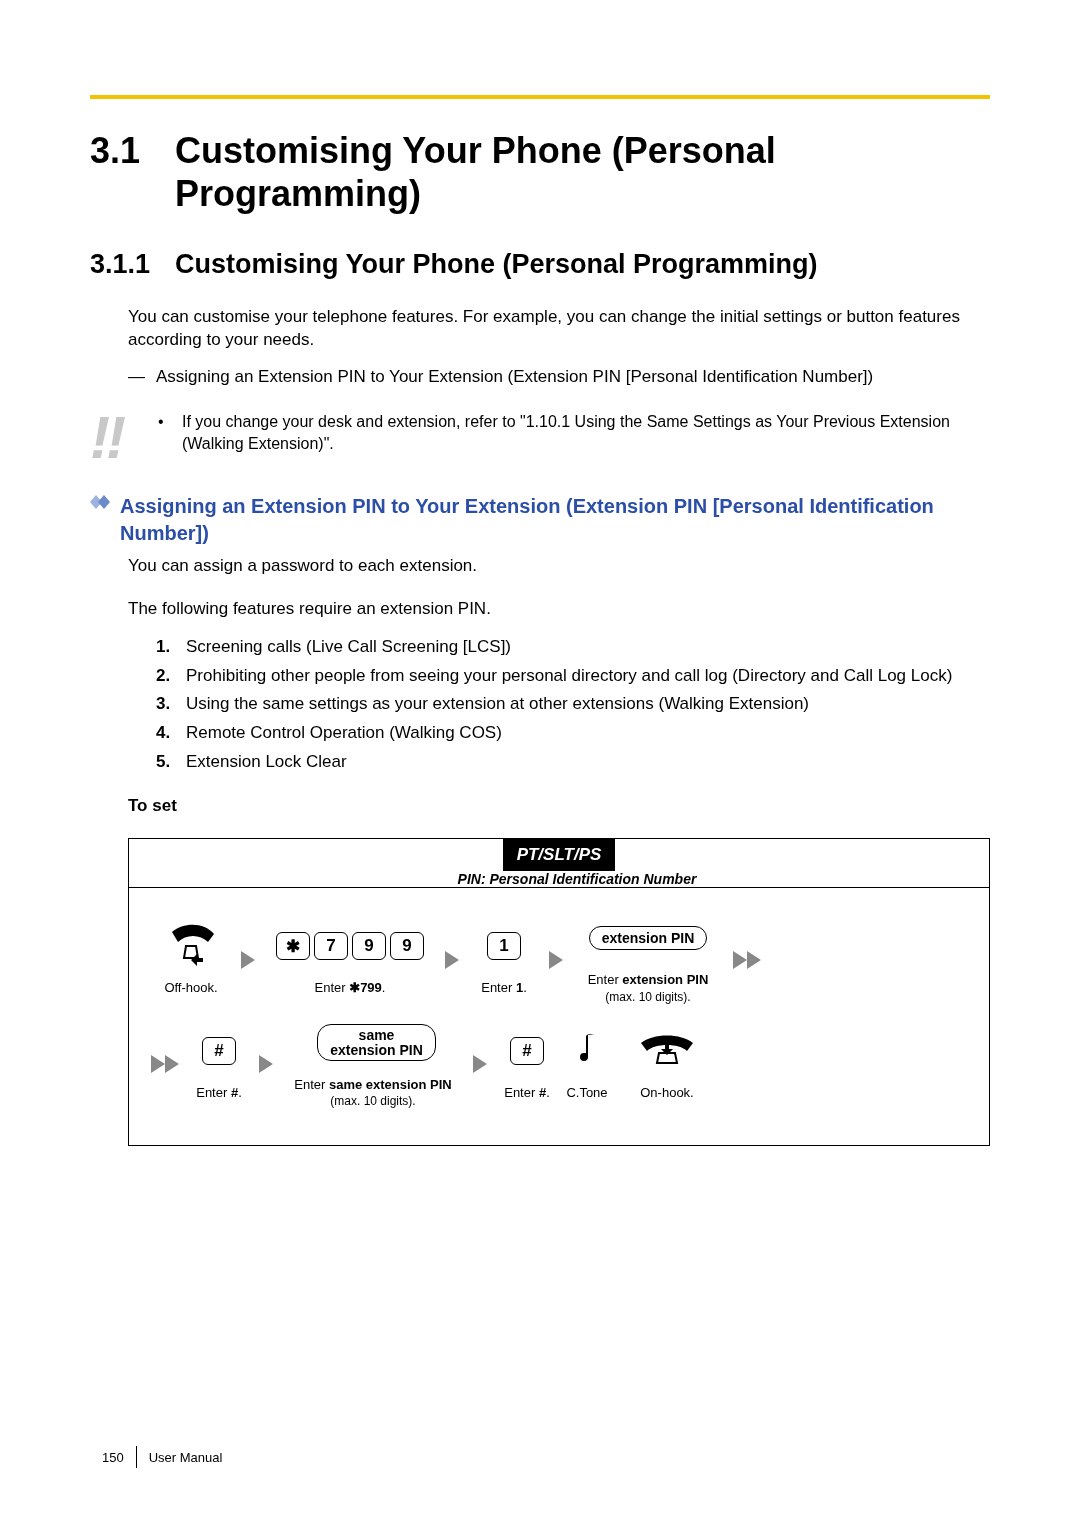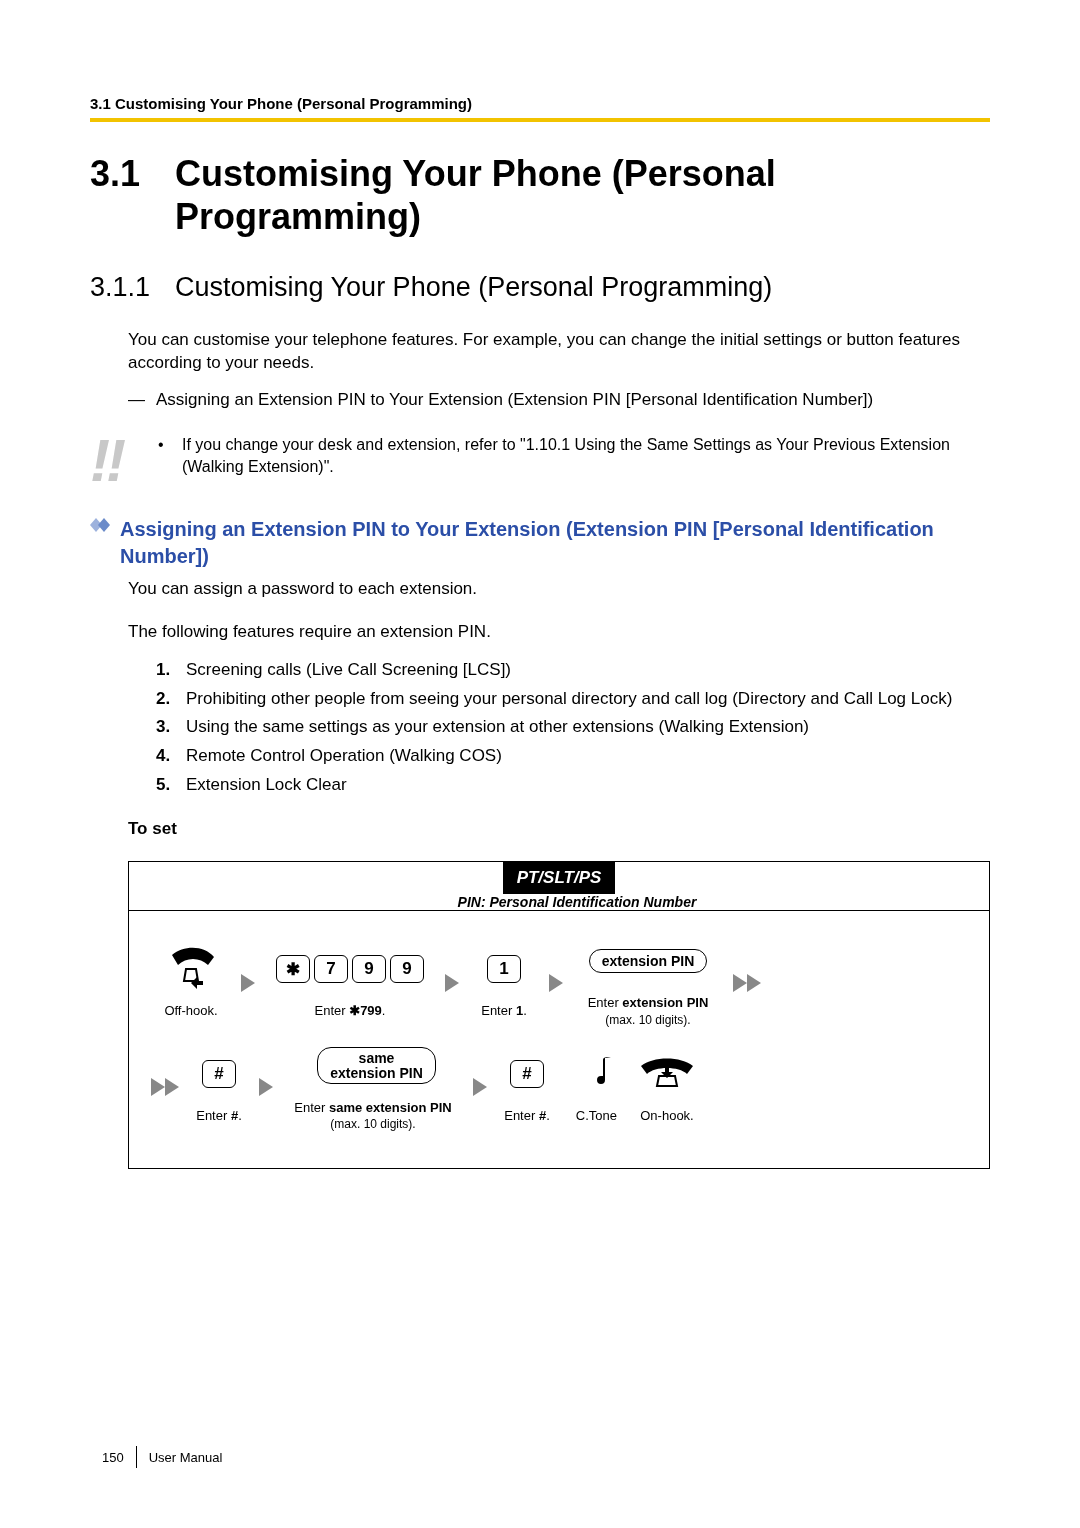--- a/index.html
+++ b/index.html
@@ -32,21 +32,21 @@
     font-size: 36px;
     font-weight: bold;
     line-height: 1.2;
     margin-bottom: 34px;
   }
   h1 .num { width: 85px; flex: 0 0 auto; }
   h1 .txt { flex: 1 1 auto; }
   h2 {
     display: flex;
     font-size: 27px;
-    font-weight: normal;
+    font-weight: bold;
     margin-bottom: 26px;
     margin-top: 24px;
   }
   h2 .num { width: 85px; flex: 0 0 auto; }
   h2 .txt { flex: 1 1 auto; }
   .body-indent { margin-left: 38px; }
   p { font-size: 17px; line-height: 1.35; margin-bottom: 14px; }
   p.tight { margin-bottom: 20px; }
   .emdash-item {
     font-size: 17px;
@@ -178,21 +178,20 @@
     height: 22px;
     background: #000;
     margin-right: 12px;
   }
 </style>
 </head>
 <body>
 
 <div class="page">
 
-  <div class="running-head">3.1 Customising Your Phone (Personal Programming)</div>
   <div class="rule"></div>
 
   <h1>
     <span class="num">3.1</span>
     <span class="txt">Customising Your Phone (Personal Programming)</span>
   </h1>
 
   <h2>
     <span class="num">3.1.1</span>
     <span class="txt">Customising Your Phone (Personal Programming)</span>
@@ -377,21 +376,21 @@
 
           <div class="step" style="width:60px;">
             <div class="glyph">
               <span class="keycap">#</span>
             </div>
             <div class="cap">
               <span>Enter </span><span class="b">#</span><span>.</span>
             </div>
           </div>
 
-          <div class="step" style="width:60px;align-items:flex-end;">
+          <div class="step" style="width:60px;">
             <div class="glyph">
               <svg width="26" height="40" viewBox="0 0 26 40">
                 <path d="M14 4 L14 26 Q14 30 10 30 Q6 30 6 26 Q6 22 10 22 L12 22 L12 6 Q12 2 20 4" fill="#000"></path>
               </svg>
             </div>
             <div class="cap">C.Tone</div>
           </div>
 
           <div class="step" style="width:100px;">
             <div class="glyph">

